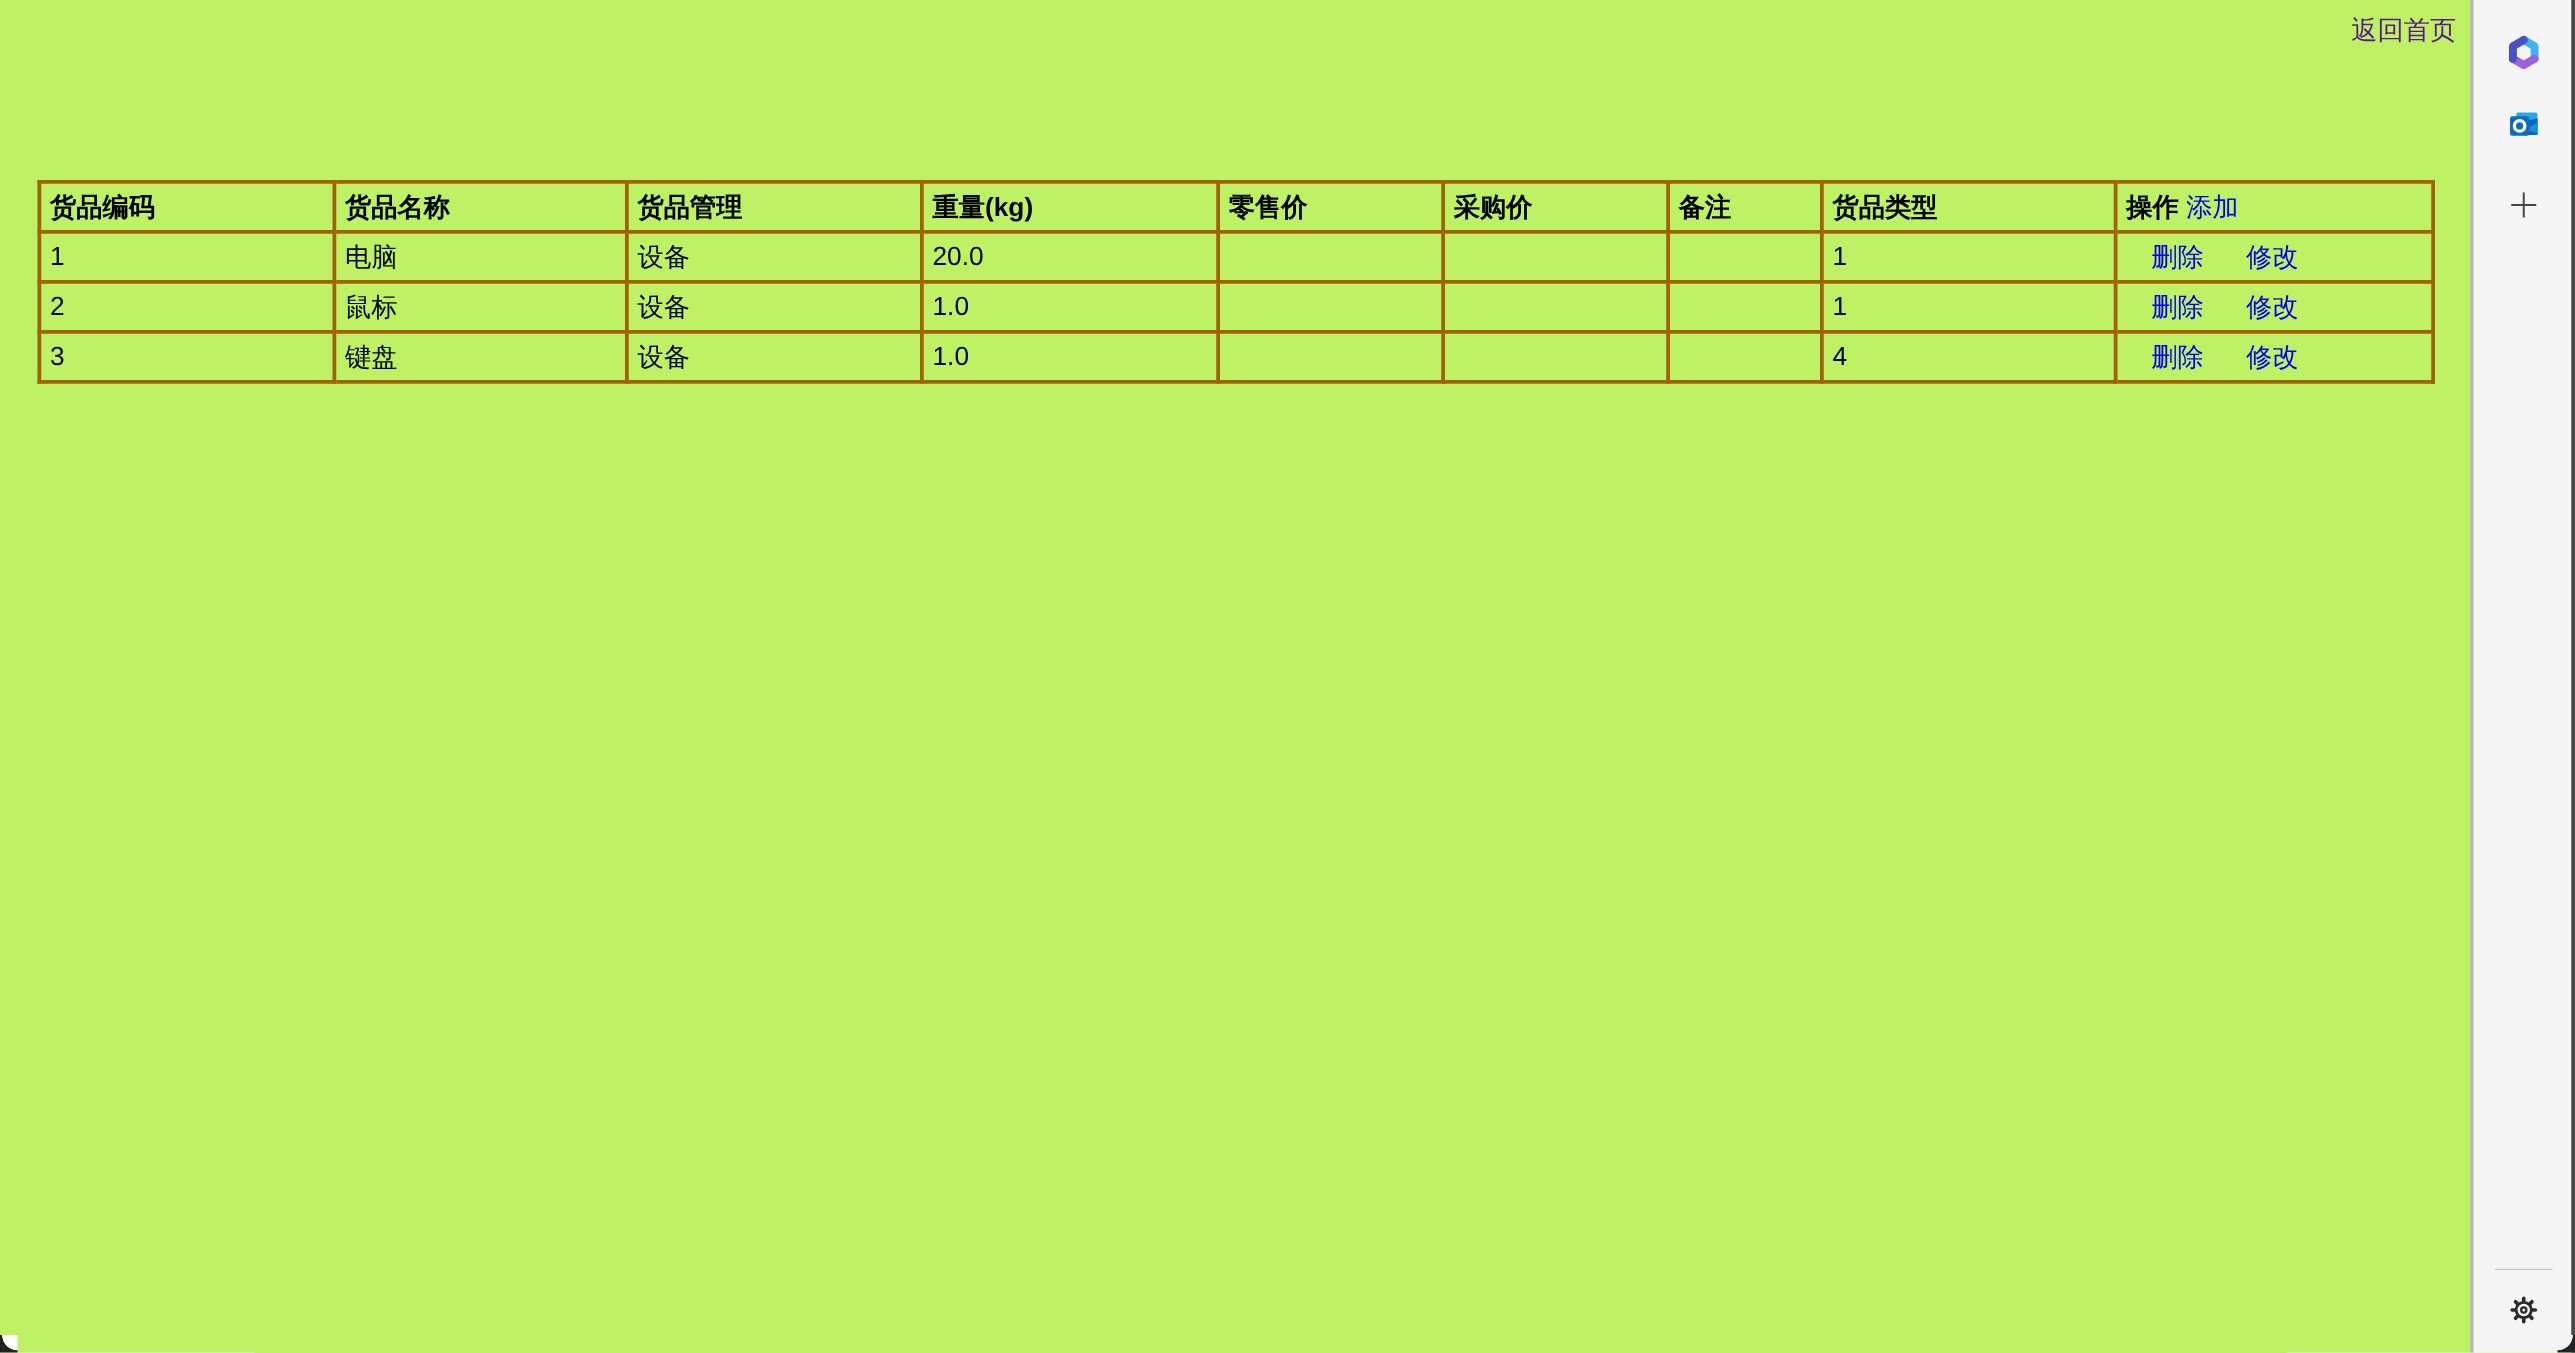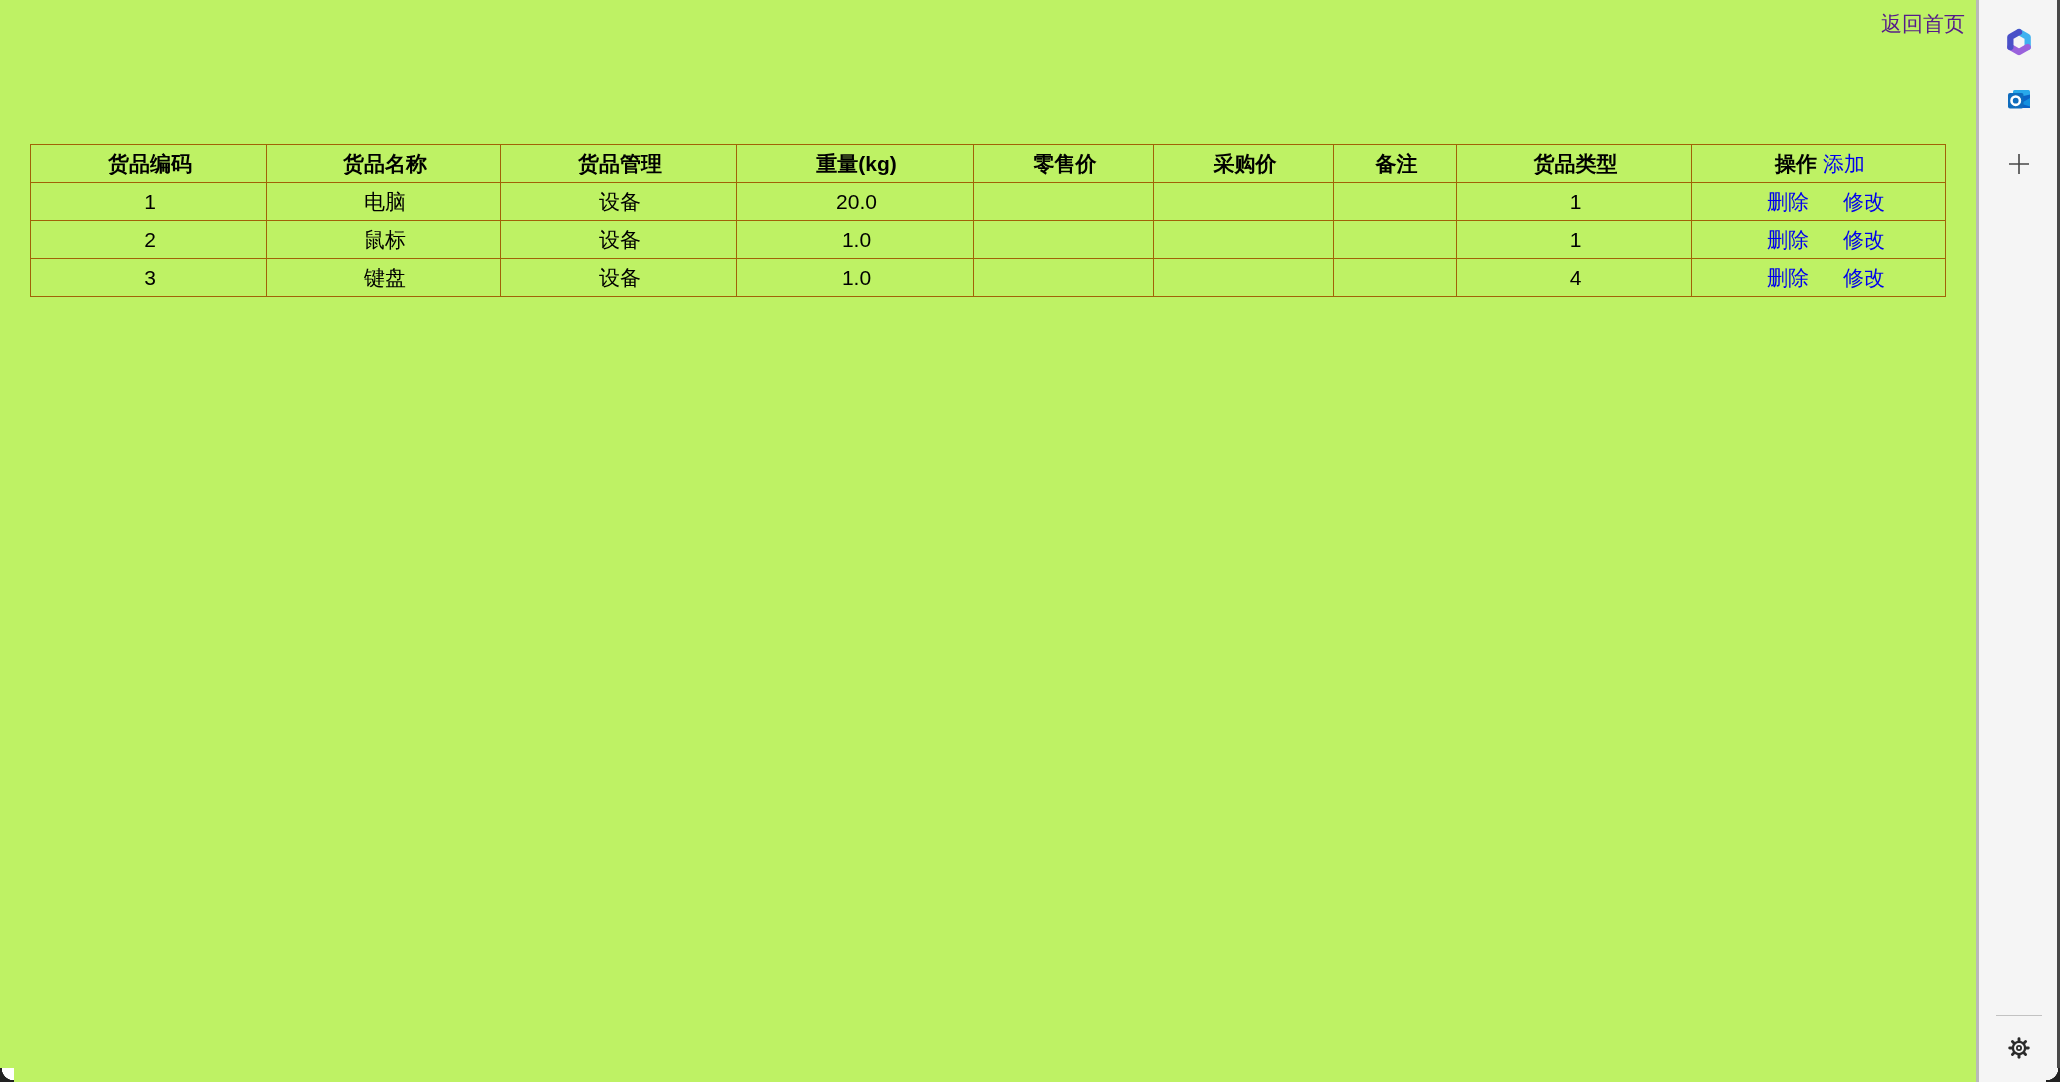--- a/index.html
+++ b/index.html
@@ -20,24 +20,24 @@
     margin: 0; text-align: center;
     color: #FF0000; font-size: 42px; font-weight: bold;
   }
 
   table.goods {
     position: absolute; left: 30px; top: 144px;
     border-collapse: collapse; table-layout: fixed;
     width: 1915px;
   }
   table.goods th, table.goods td {
-    border: 1px solid #a16207;
+    border: 3px solid #a16207;
     height: 37px;
     padding: 0 4px 0 7px;
-    text-align: center; vertical-align: middle;
+    text-align: left; vertical-align: middle;
     font-size: 21px;
     overflow: hidden; white-space: nowrap;
   }
   table.goods th { font-weight: bold; }
   table.goods td { font-weight: normal; }
   a.blue-link { color: #0000EE; text-decoration: none; font-weight: normal; cursor: pointer; }
   .action-cell a.blue-link { margin-right: 8px; margin-left: 20px; }
 
   
   .side-divider { position: absolute; left: 1976px; top: 0; width: 3px; height: 1082px; background: #B9B9B9; }

